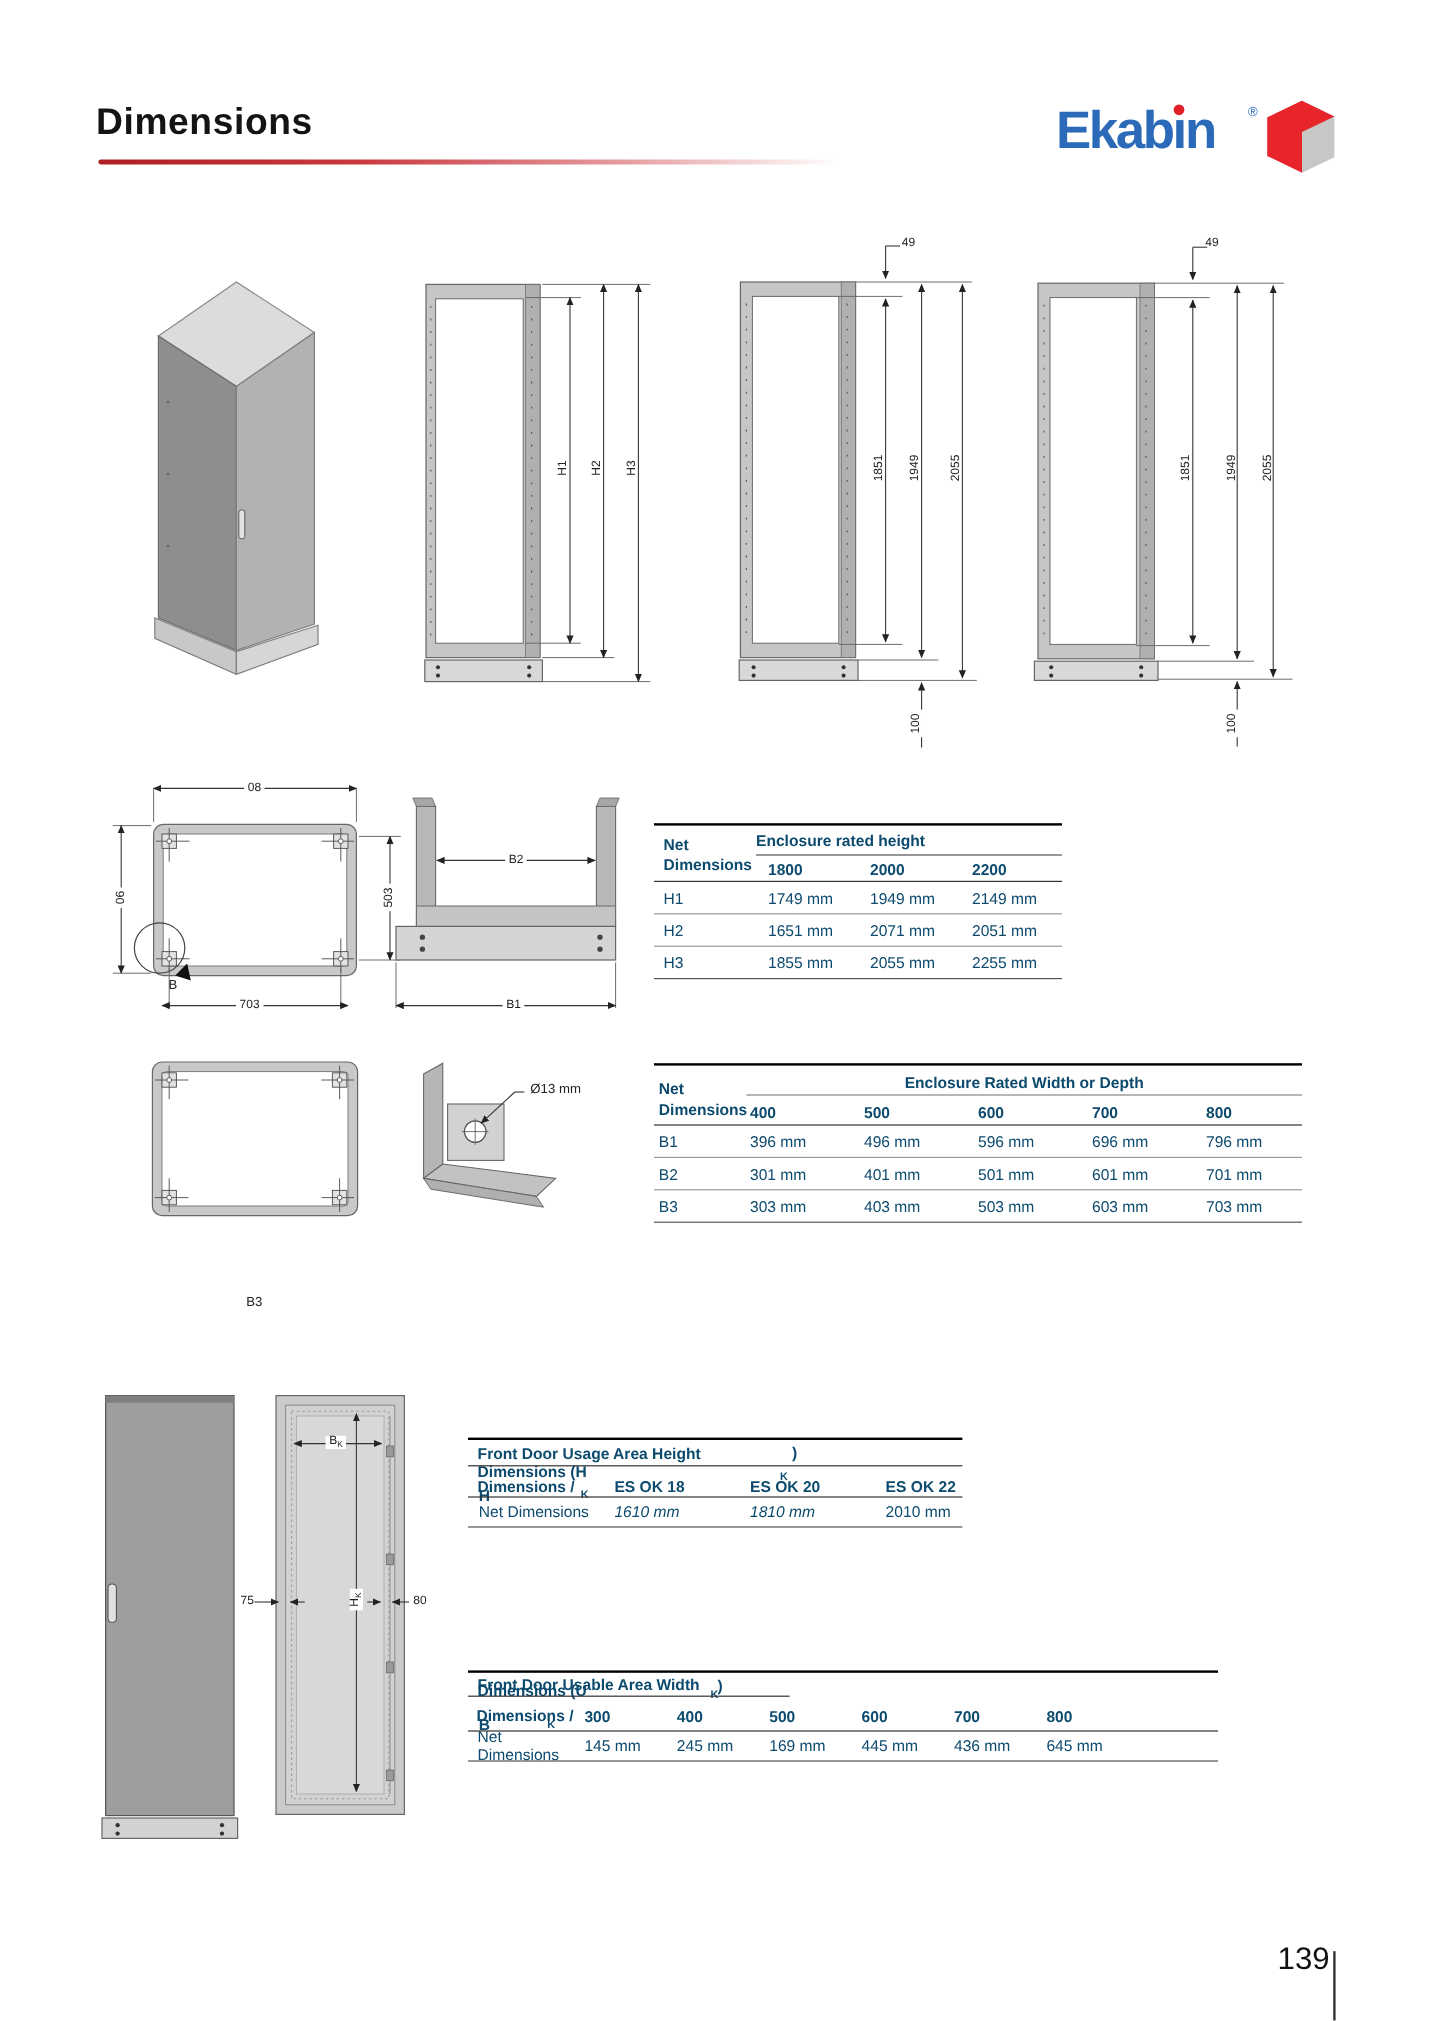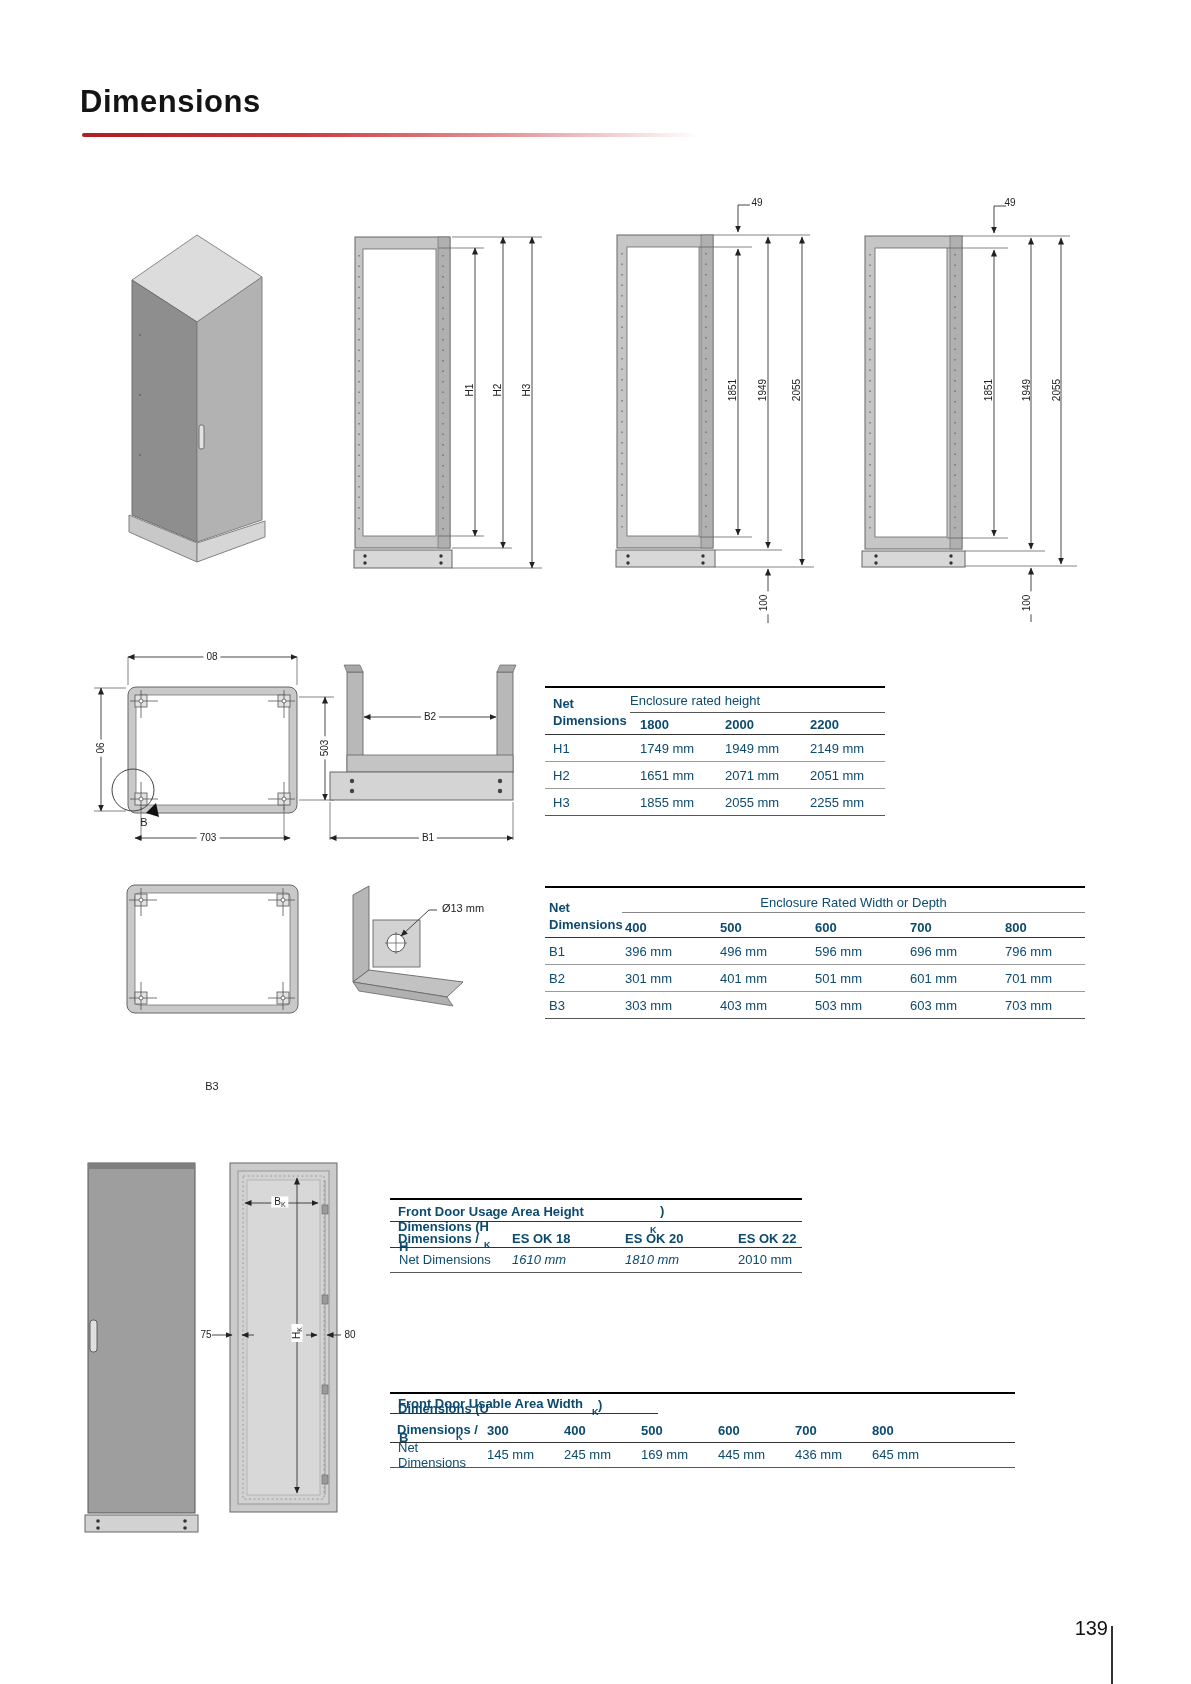--- a/index.html
+++ b/index.html
@@ -18,21 +18,21 @@
   
   .dlab{position:absolute;font-size:10px;color:#222;white-space:nowrap;transform:translate(-50%,-50%);line-height:1;}
   .rot{transform:translate(-50%,-50%) rotate(-90deg);}
   .wbg{background:#fff;padding:0 3px;}
   .big{font-size:11px;}
   sub.k{font-size:7px;vertical-align:-2px;}
   
   .tbl{position:absolute;font-size:13px;color:#0c4a6e;}
   .tbl .thead{position:relative;}
   .tbl .topline{position:absolute;left:0;right:0;top:0;border-top:2.5px solid #000;}
-  .tbl .grp{position:absolute;font-weight:normal;}
+  .tbl .grp{position:absolute;font-weight:bold;}
   .tbl .grpline{position:absolute;border-bottom:1px solid #555;}
   .tbl .cols{position:absolute;font-weight:bold;display:flex;}
   .tbl .rowhdr{position:absolute;font-weight:bold;line-height:17px;}
   .tbl .headline{position:absolute;left:0;right:0;border-bottom:1.5px solid #333;}
   .drow{display:flex;align-items:center;}
   .drow span{display:block;}
   .sepline{border-top:1px solid #9a9a9a;}
   .endline{border-bottom:1.5px solid #555;}
   
   .t1{left:545px;top:686px;width:340px;}
@@ -70,34 +70,43 @@
   .t3 .cv{width:113px;font-style:italic;}
   .t3 .cl{flex:1;}
   .t4{left:390px;top:1392px;width:625px;}
   .t4 .thead{height:50px;}
   .t4 .headline{top:50px;border-bottom-width:1px;}
   .t4 .drow{height:25px;}
   .t4 .c0{width:90px;padding-left:8px;box-sizing:border-box;}
   .t4 .cv{width:77px;padding-left:7px;box-sizing:border-box;}
   .t4 .cl{flex:1;padding-left:7px;}
   
-  .pagenum{position:absolute;left:1040px;top:1617px;width:68px;text-align:right;font-size:20px;color:#111;}
+  .pagenum{position:absolute;left:1040px;top:1617px;width:68px;text-align:right;font-size:26px;color:#111;}
   .pagerule{position:absolute;left:1111px;top:1626px;width:1.5px;height:58px;background:#333;}
   svg{position:absolute;overflow:visible;}
   .dim{stroke:#333;stroke-width:0.9;fill:none;}
   .thin{stroke:#666;stroke-width:0.8;fill:none;}
 </style>
 </head>
 <body>
 
 <div class="page">
 
   <div class="page-title">Dimensions</div>
   <div class="title-rule"></div>
 
+  <div class="logo">
+    <div class="logo-text"><span>Ekab</span><span class="logo-i"><span>ı</span><span class="logo-dot"></span></span><span>n</span></div>
+    <div class="logo-reg">®</div>
+    <svg class="logo-mark" width="60" height="64" viewBox="0 0 60 64">
+      <polygon points="2,16 31,2 31,62 2,48" fill="#e8252b"></polygon>
+      <polygon points="31,2 58,15 58,49 31,62" fill="#c9c7c5"></polygon>
+      <polygon points="2,16 31,2 58,15 31,28" fill="#e8252b"></polygon>
+    </svg>
+  </div>
 
   <svg style="left:100px;top:185px" width="990" height="460" viewBox="0 0 990 460">
     <defs>
       <marker id="ar" markerWidth="9" markerHeight="8" refX="6.5" refY="3" orient="auto-start-reverse" markerUnits="userSpaceOnUse">
         <path d="M0,0 L7,3 L0,6 Z" fill="#222"></path>
       </marker>
     </defs>
 
     <g>
       <polygon points="7,95 72,50 137,92 72,137" fill="#dcdcdc" stroke="#888" stroke-width="1" transform="translate(25,0)"></polygon>

